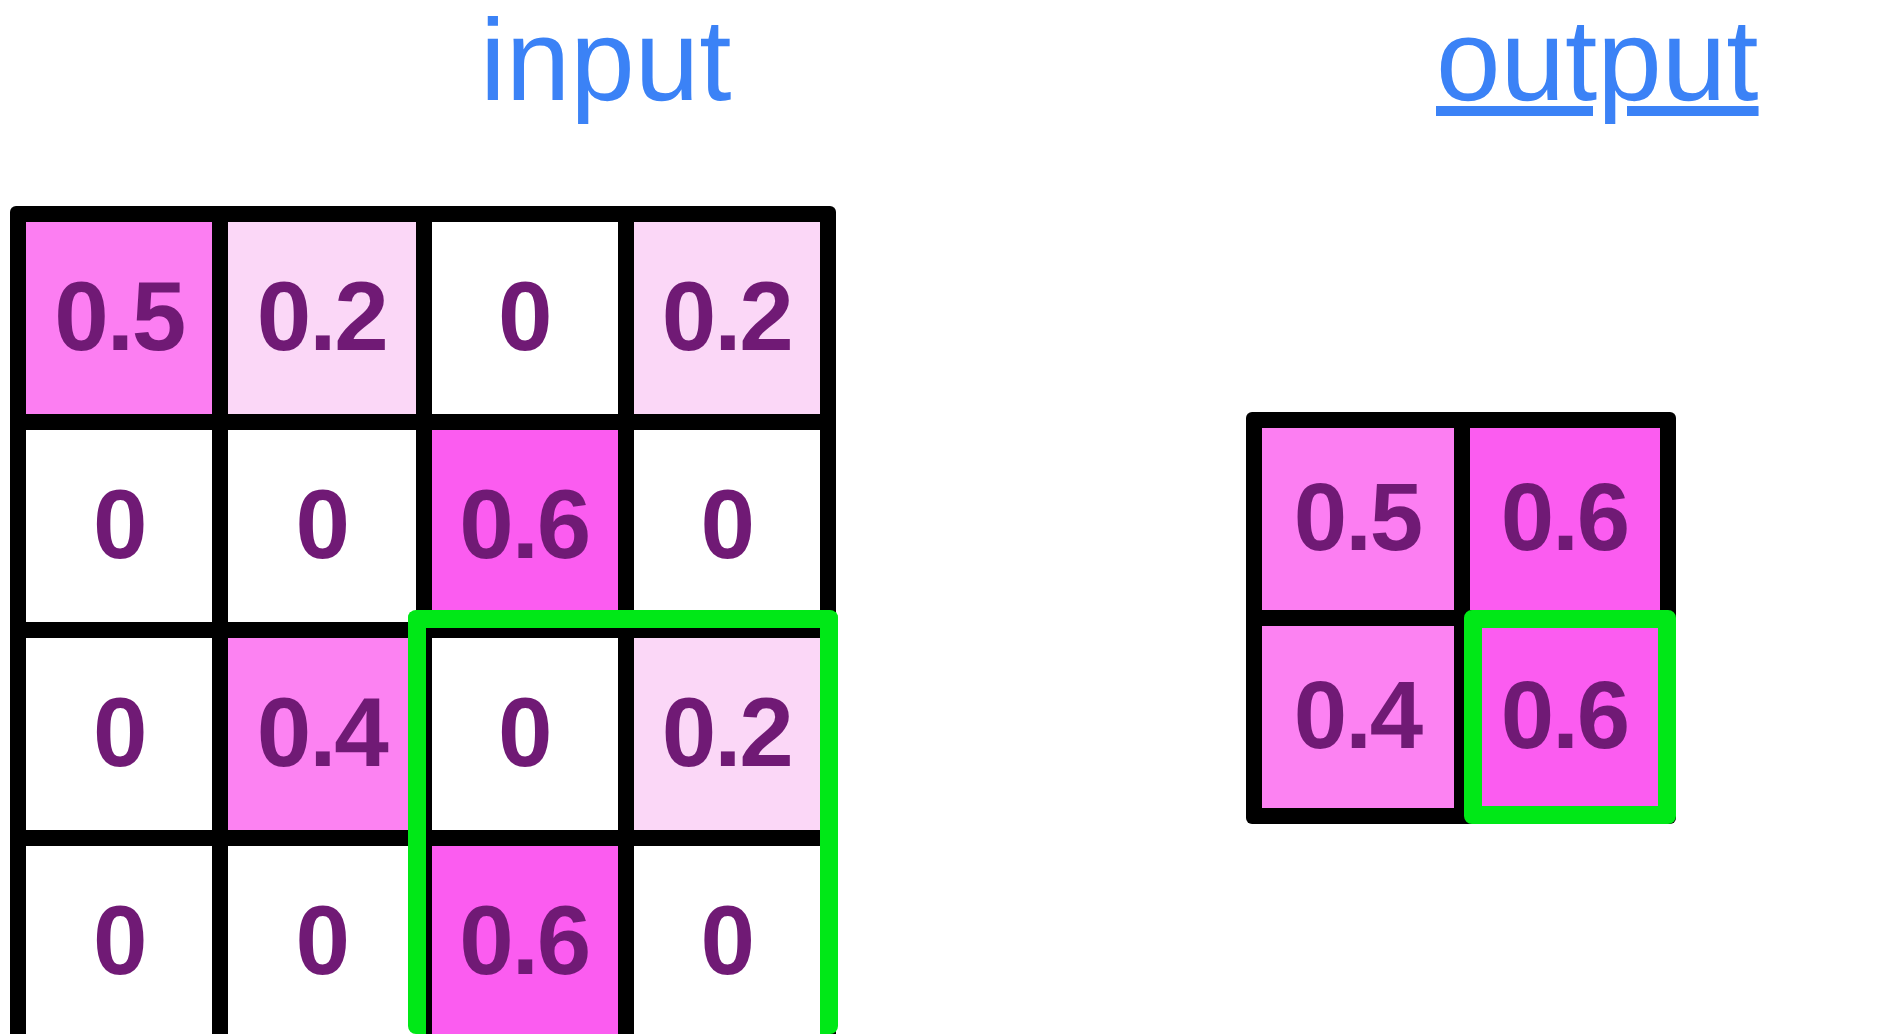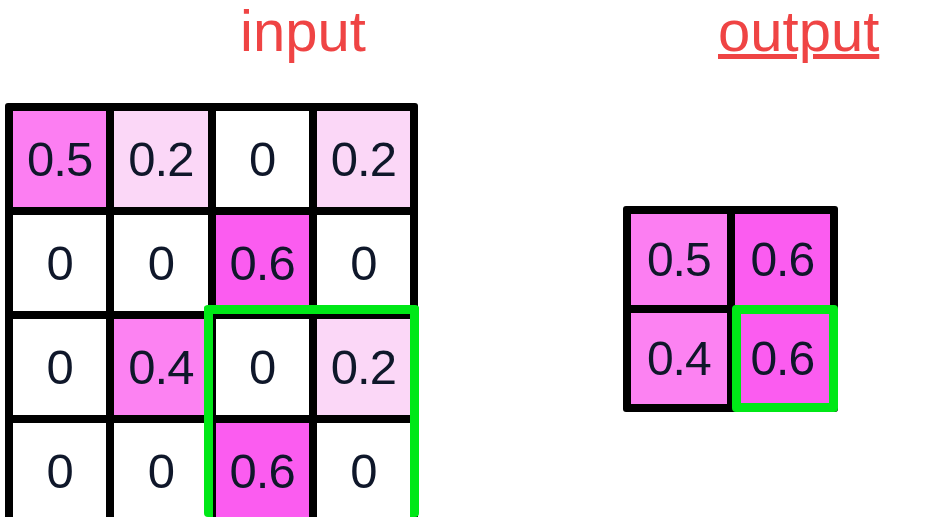--- a/index.html
+++ b/index.html
@@ -15,21 +15,21 @@
     font-family: "Liberation Sans", sans-serif;
   }
 
   
   .title {
     position: absolute;
     font-size: 58px;
     line-height: 1;
     font-weight: 400;
     white-space: nowrap;
-    color: #ef4444;
+    color: #3b82f6;
   }
   #title-input  { left: 240px; top: 2px; }
   #title-output { left: 718px; top: 2px; text-decoration: underline; }
 
   
   .grid {
     position: absolute;
     background: #000000;
     display: grid;
     box-sizing: border-box;
@@ -57,24 +57,25 @@
     border-radius: 3px;
   }
 
   .cell {
     position: relative;
     display: flex;
     align-items: center;
     justify-content: center;
     font-size: 49px;
     line-height: 1;
-    color: #0f172a;
+    color: #701a75;
     background: #ffffff;
     box-sizing: border-box;
     letter-spacing: -1px;
+    font-weight: bold;
   }
   #output-grid .cell { font-size: 48px; }
 
   
   .green-box {
     position: absolute;
     border: 9px solid #00e817;
     border-radius: 4px;
     box-sizing: border-box;
     pointer-events: none;

